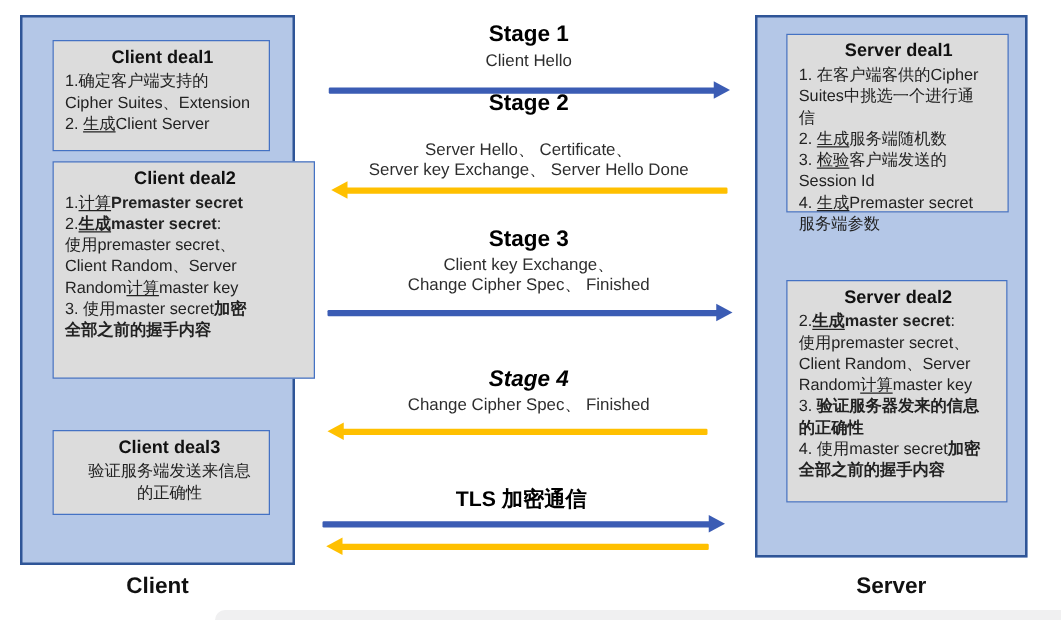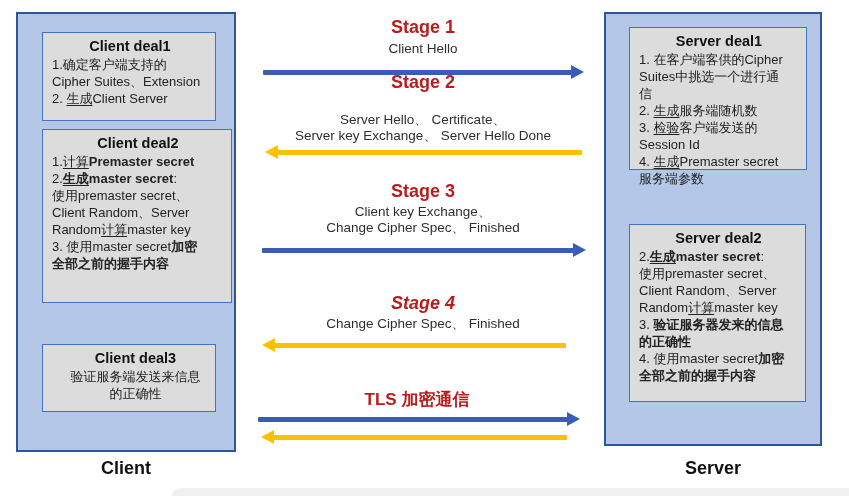--- a/index.html
+++ b/index.html
@@ -7,21 +7,21 @@
           font-family:"Liberation Sans","DejaVu Sans",sans-serif;color:#1d1d1f;}
   .panel{position:absolute;background:var(--panel_fill);border:2px solid var(--panel_border);box-sizing:border-box;}
   .dealbox{position:absolute;background:var(--box_fill);border:1.5px solid var(--box_border);box-sizing:border-box;
            padding:4px 7px 4px 9px;font-size:13px;line-height:17px;color:#222;}
   .dealbox .title{font-weight:bold;text-align:center;font-size:14.5px;line-height:19px;color:#111;}
   .dealbox.centered{text-align:center;}
   .tline{white-space:nowrap;}
   .tline .b{font-weight:bold;}
   .tline .u{text-decoration:underline;text-underline-offset:2px;}
   .actor-label{position:absolute;font-weight:bold;font-size:18px;color:#111;text-align:center;}
-  .stage-title{position:absolute;font-weight:bold;font-size:18px;color:#b91c1c;text-align:center;width:354px;left:246px;}
+  .stage-title{position:absolute;font-weight:bold;font-size:18px;color:#000000;text-align:center;width:354px;left:246px;}
   .stage-sub{position:absolute;font-size:13.5px;line-height:16.5px;color:#2e2e2e;text-align:center;width:354px;left:246px;}
   .arrow{position:absolute;height:14px;}
   .arrow .shaft{position:absolute;top:5px;height:5px;background:var(--c);border-radius:1px;}
   .arrow .head{position:absolute;top:0;width:0;height:0;border-top:7px solid transparent;border-bottom:7px solid transparent;}
   .arrow[data-dir="right"] .shaft{left:0;right:11px;}
   .arrow[data-dir="right"] .head{right:0;border-left:13px solid var(--c);}
   .arrow[data-dir="left"] .shaft{right:0;left:11px;}
   .arrow[data-dir="left"] .head{left:0;border-right:13px solid var(--c);}
   .arrow[data-color="blue"]{--c:var(--blue);}
   .arrow[data-color="yellow"]{--c:var(--yellow);}
@@ -34,21 +34,21 @@
 
   <div class="panel" style="left:16px;top:12px;width:220px;height:440px;">
     <div class="dealbox" style="left:24px;top:18px;width:174px;height:89px;">
       <div class="title">Client deal1</div>
       <div>
           <div class="tline"><span>1.确定客户端支持的</span></div>
           <div class="tline"><span>Cipher Suites、Extension</span></div>
           <div class="tline"><span>2. </span><span class="u">生成</span><span>Client Server</span></div>
         </div>
     </div>
-    <div class="dealbox" style="left:24px;top:115px;width:190px;height:174px;">
+    <div class="dealbox" style="left:24px;top:115px;width:210px;height:174px;">
       <div class="title">Client deal2</div>
       <div>
           <div class="tline"><span>1.</span><span class="u">计算</span><span class="b">Premaster secret</span></div>
           <div class="tline"><span>2.</span><span class="b u">生成</span><span class="b">master secret</span><span>:</span></div>
           <div class="tline"><span>使用premaster secret、</span></div>
           <div class="tline"><span>Client Random、Server</span></div>
           <div class="tline"><span>Random</span><span class="u">计算</span><span>master key</span></div>
           <div class="tline"><span>3. 使用master secret</span><span class="b">加密</span></div>
           <div class="tline"><span class="b">全部之前的握手内容</span></div>
         </div>

